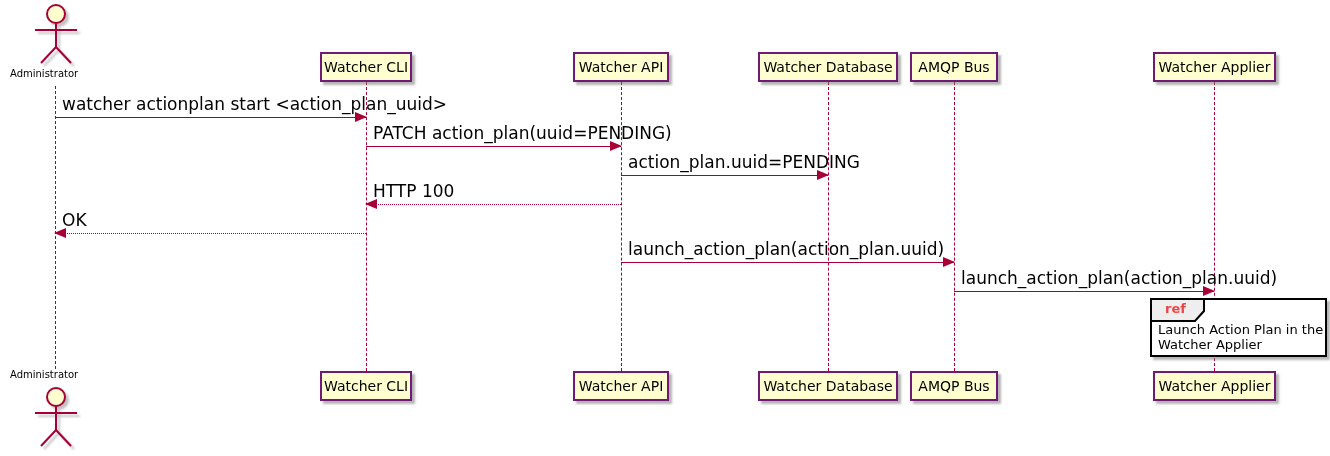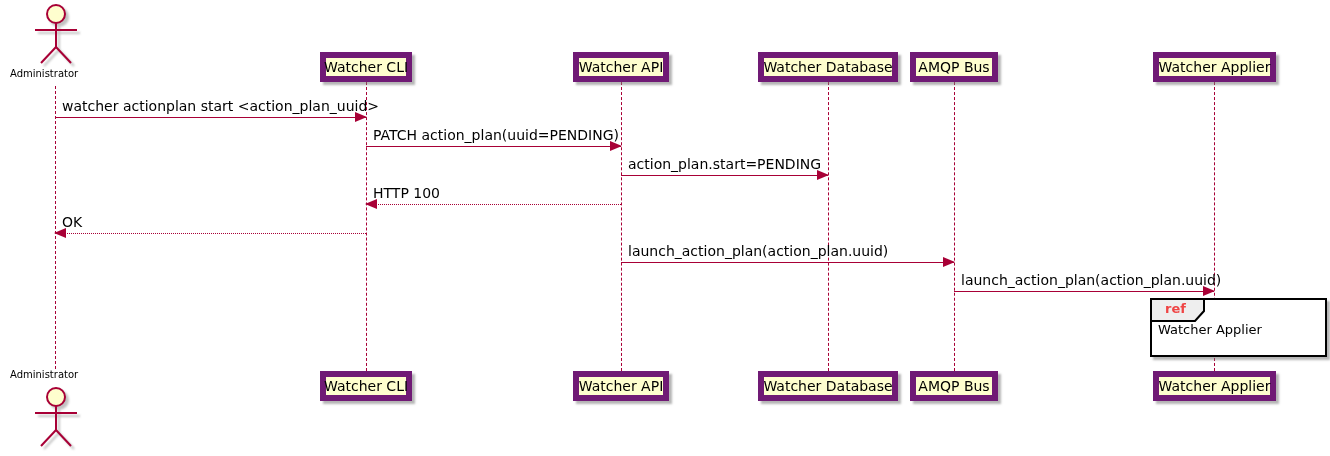--- a/index.html
+++ b/index.html
@@ -2,34 +2,34 @@
 <html><head>
 <meta charset="utf-8">
 <style>
   * { margin:0; padding:0; box-sizing:border-box; }
   body { background:#ffffff; font-family:"DejaVu Sans", sans-serif; color:#000; }
   #canvas { position:relative; width:1330px; height:456px; background:#ffffff; overflow:hidden; }
 
   
   .pbox {
     position:absolute; height:30px;
-    background:#FEFECE; border:6px solid #701a75;
+    background:#FEFECE; border:2px solid #701a75;
     box-shadow:3px 3px 2px rgba(120,120,120,0.55);
     display:flex; align-items:center; justify-content:center;
     font-size:14px; color:#000; white-space:nowrap;
   }
 
   
   .lifeline { position:absolute; width:0; border-left:1px dashed #A80036; }
 
   
   .msg { position:absolute; height:0; }
   .msg-line { position:absolute; left:0; right:0; top:0; height:0; border-top:1px solid #A80036; }
   .msg-line.dotted { border-top-style:dotted; }
-  .msg-label { position:absolute; bottom:3px; left:7px; font-size:14px; white-space:nowrap; color:#000; }
+  .msg-label { position:absolute; bottom:3px; left:7px; font-size:17px; white-space:nowrap; color:#000; }
   .arrow-r { position:absolute; right:-1px; top:-5px; width:0; height:0;
              border-top:5px solid transparent; border-bottom:5px solid transparent;
              border-left:12px solid #A80036; }
   .arrow-l { position:absolute; left:-1px; top:-5px; width:0; height:0;
              border-top:5px solid transparent; border-bottom:5px solid transparent;
              border-right:12px solid #A80036; }
 
   
   .actor-label { position:absolute; font-size:10px; white-space:nowrap; color:#000000; }
   .actor-svg { position:absolute; filter:drop-shadow(3px 3px 1px rgba(120,120,120,0.45)); }
@@ -77,21 +77,21 @@
     <div class="arrow-r"></div>
   </div>
 
   <div class="msg" style="left:366px; top:146px; width:255px;">
     <span class="msg-label">PATCH action_plan(uuid=PENDING)</span>
     <div class="msg-line"></div>
     <div class="arrow-r"></div>
   </div>
 
   <div class="msg" style="left:621px; top:175px; width:207px;">
-    <span class="msg-label">action_plan.start=PENDING</span>
+    <span class="msg-label">action_plan.uuid=PENDING</span>
     <div class="msg-line"></div>
     <div class="arrow-r"></div>
   </div>
 
   <div class="msg" style="left:366px; top:204px; width:255px;">
     <span class="msg-label">HTTP 100</span>
     <div class="msg-line dotted"></div>
     <div class="arrow-l"></div>
   </div>
 
@@ -112,20 +112,21 @@
     <div class="msg-line"></div>
     <div class="arrow-r"></div>
   </div>
 
   <div class="ref-box">
     <svg class="ref-tab" width="56" height="24" viewBox="0 0 56 24">
       <polygon points="1,1 54,1 54,13 45,23 1,23" fill="#EEEEEE" stroke="#000000" stroke-width="2"></polygon>
     </svg>
     <span class="ref-keyword">ref</span>
     <div class="ref-body">
+      <div>Launch Action Plan in the</div>
       <div>Watcher Applier</div>
     </div>
   </div>
 
   <div class="pbox" style="left:320px; top:371px; width:92px;">Watcher CLI</div>
   <div class="pbox" style="left:573px; top:371px; width:96px;">Watcher API</div>
   <div class="pbox" style="left:758px; top:371px; width:140px;">Watcher Database</div>
   <div class="pbox" style="left:910px; top:371px; width:88px;">AMQP Bus</div>
   <div class="pbox" style="left:1153px;top:371px; width:123px;">Watcher Applier</div>
 

